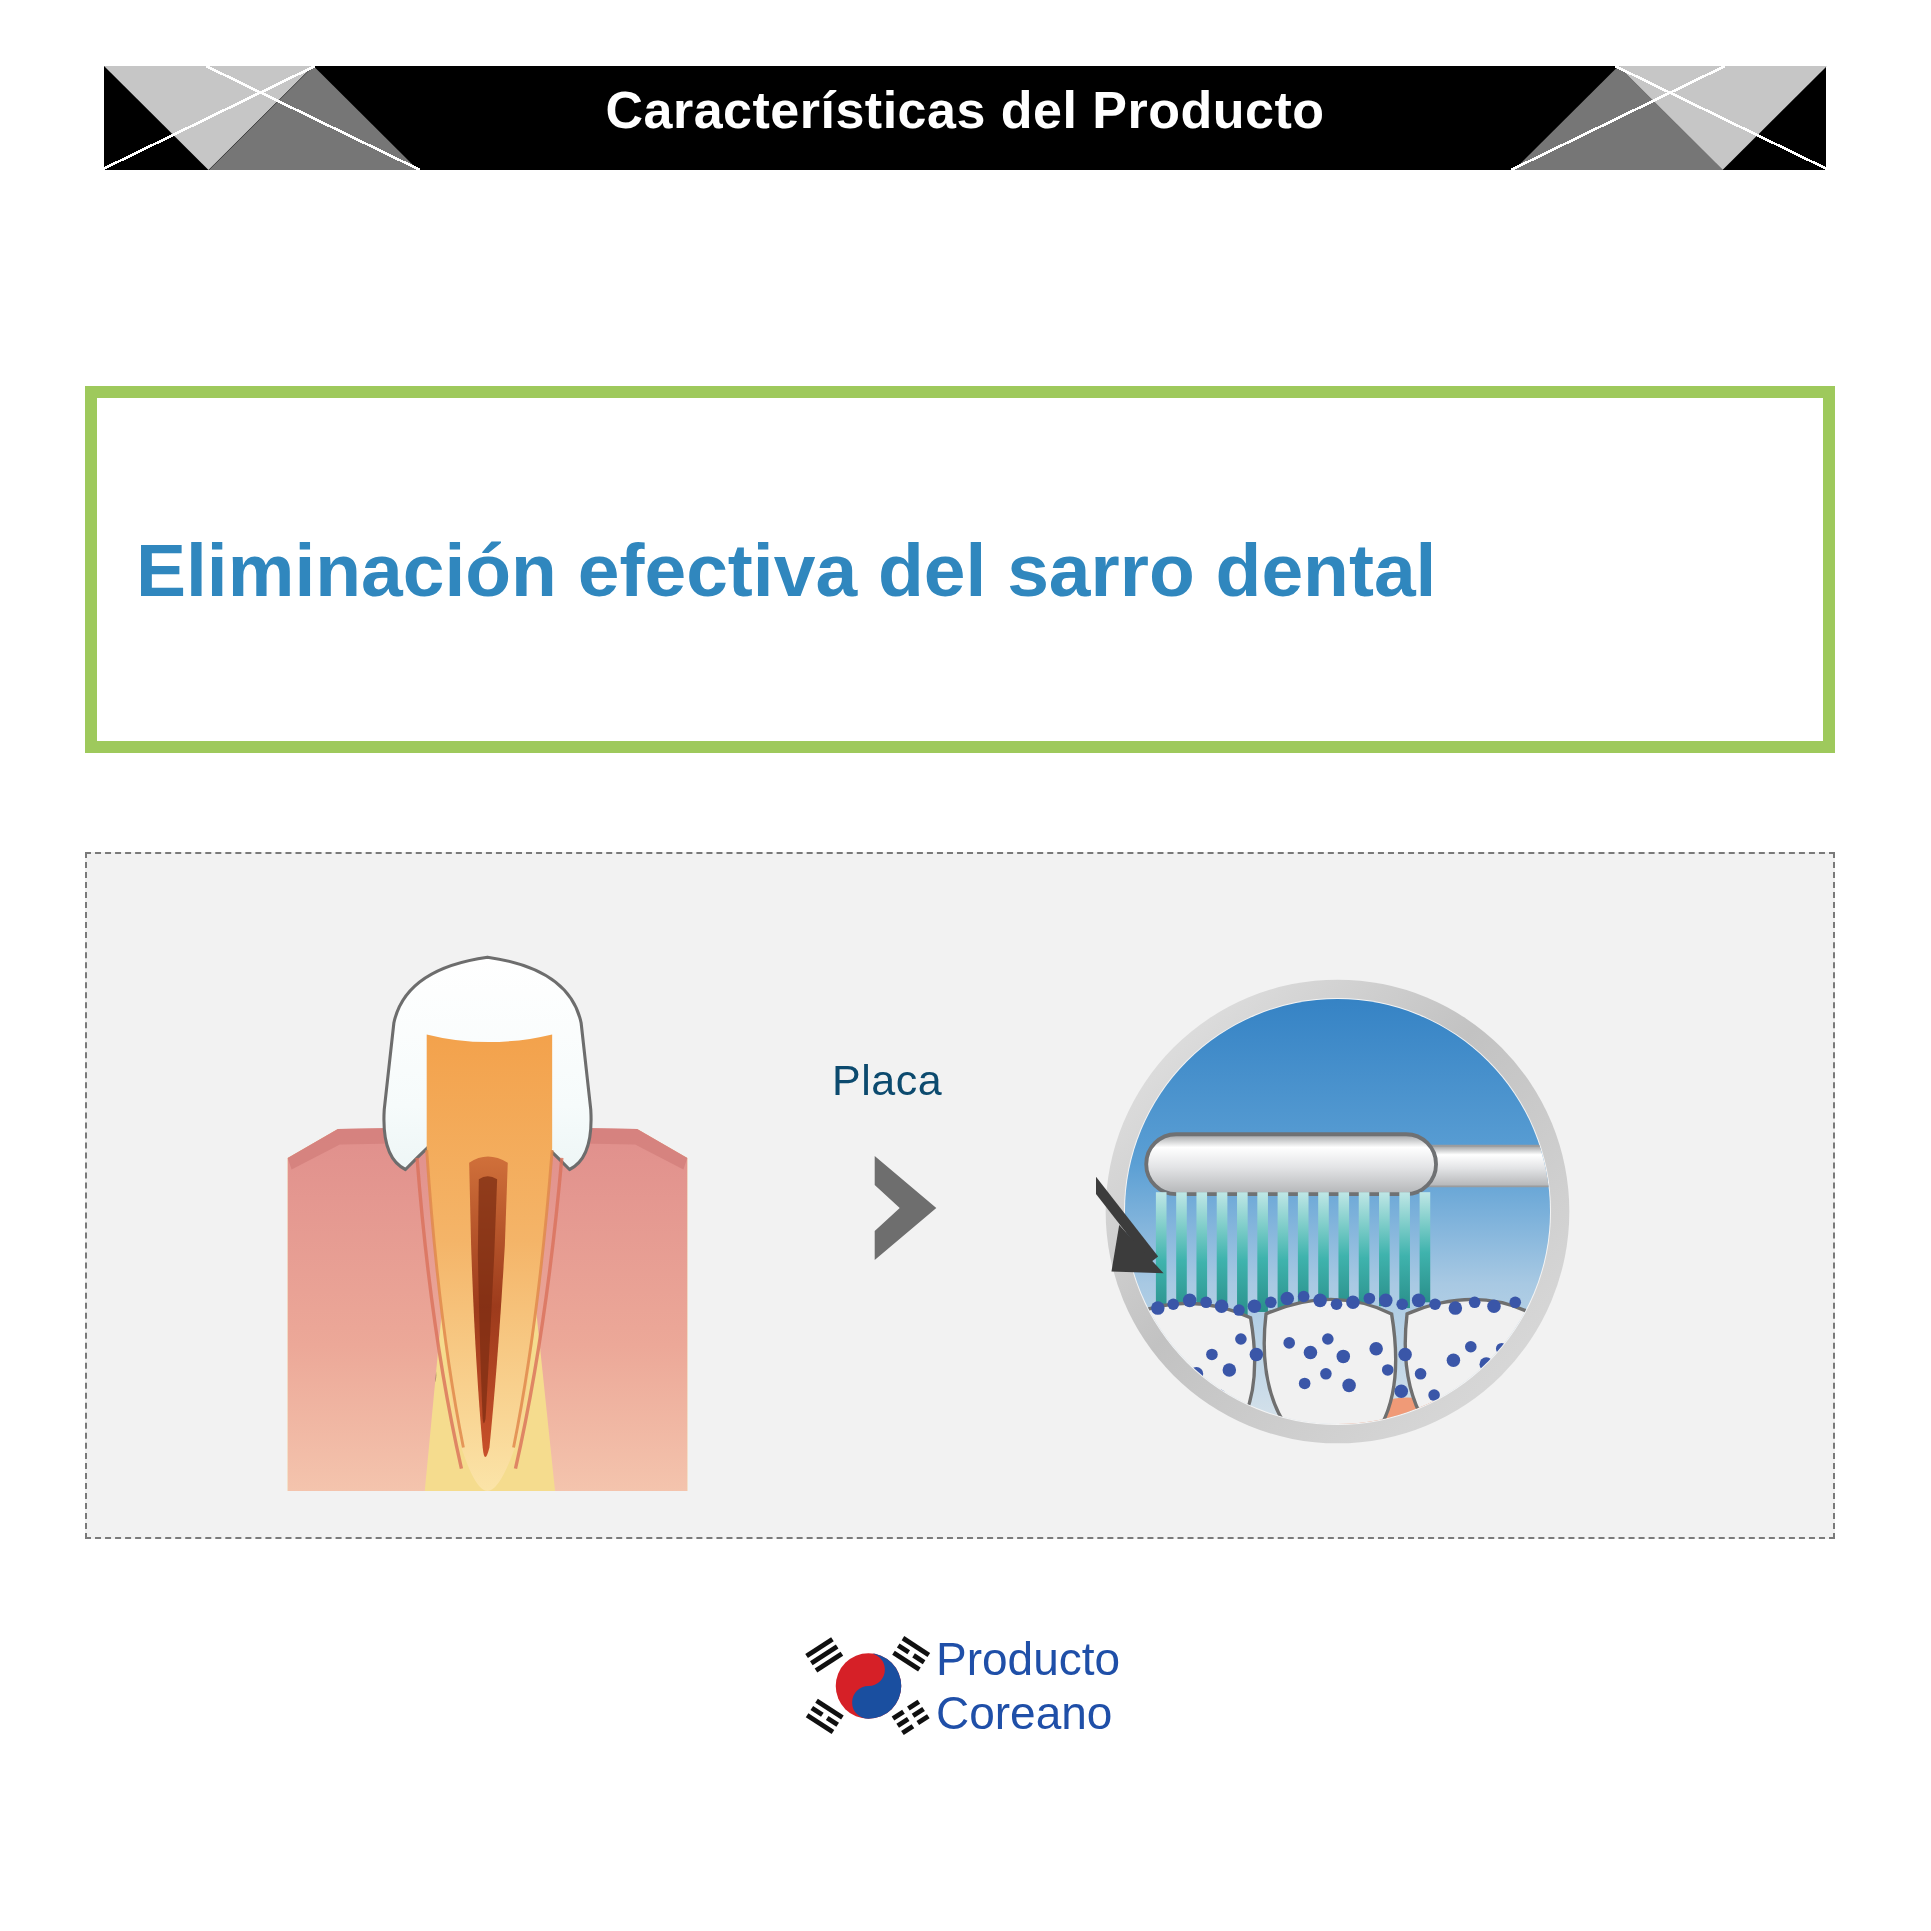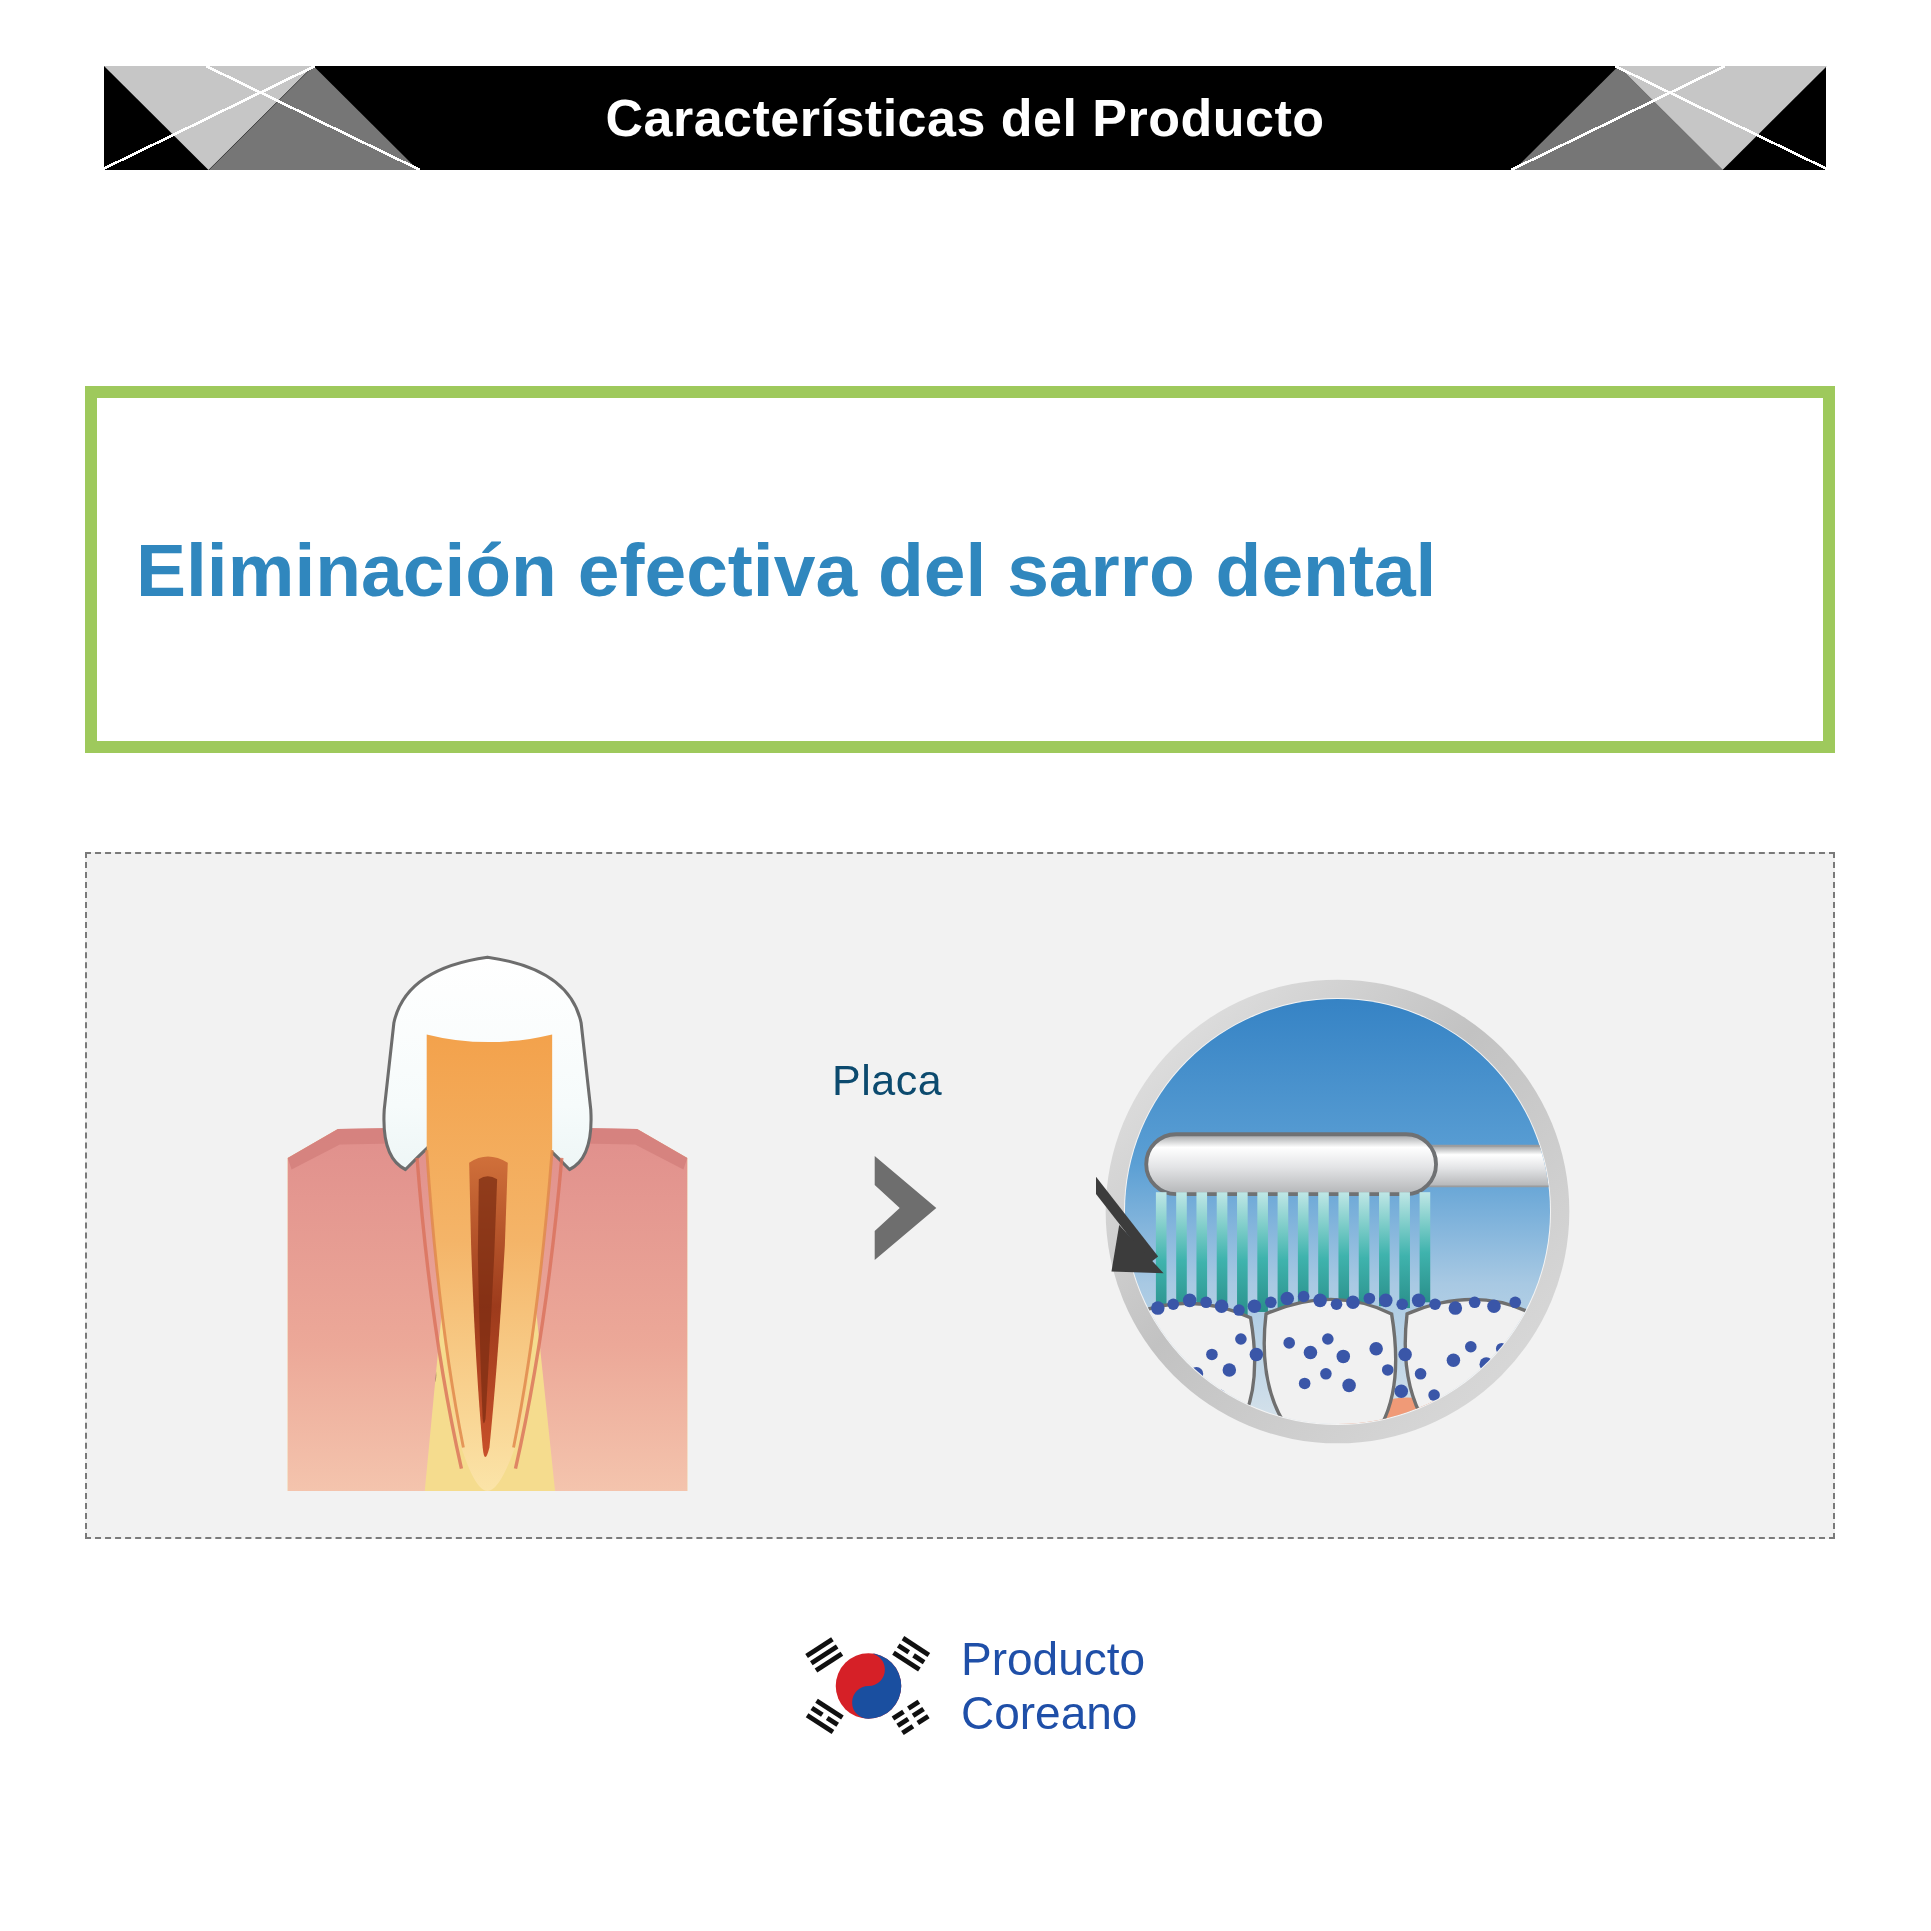--- a/index.html
+++ b/index.html
@@ -13,21 +13,21 @@
 
   
   .header-wrap{
     position:absolute;left:0;top:0;width:1931px;height:222px;
   }
   .header-band{
     position:absolute;left:104px;top:66px;width:1722px;height:104px;
     background:#000000;
   }
   .header-title{
-    position:absolute;left:104px;top:66px;width:1722px;height:104px;
+    position:absolute;left:104px;top:58px;width:1722px;height:104px;
     display:flex;align-items:center;justify-content:center;
     color:#ffffff;font-size:52px;font-weight:bold;letter-spacing:0.5px;
     z-index:6;
   }
   
   .tri-light{
     position:absolute;top:66px;width:209px;height:104px;
     background:#c6c6c6;
     clip-path:polygon(0 0,100% 0,50% 100%);
     z-index:3;
@@ -93,21 +93,21 @@
 
   
   .placa-label{
     position:absolute;left:832px;top:1056px;
     color:#0c4a6e;font-size:43px;letter-spacing:0.5px;
   }
 
   
   .footer{
     position:absolute;left:801px;top:1632px;
-    display:flex;align-items:center;gap:25px;
+    display:flex;align-items:center;
   }
   .flag-icon{width:135px;height:106px;flex:none;}
   .footer-text{
     color:#1f4fa8;font-size:46px;line-height:1.18;white-space:nowrap;
   }
 </style>
 </head>
 <body>
 
 <div class="header-wrap">

